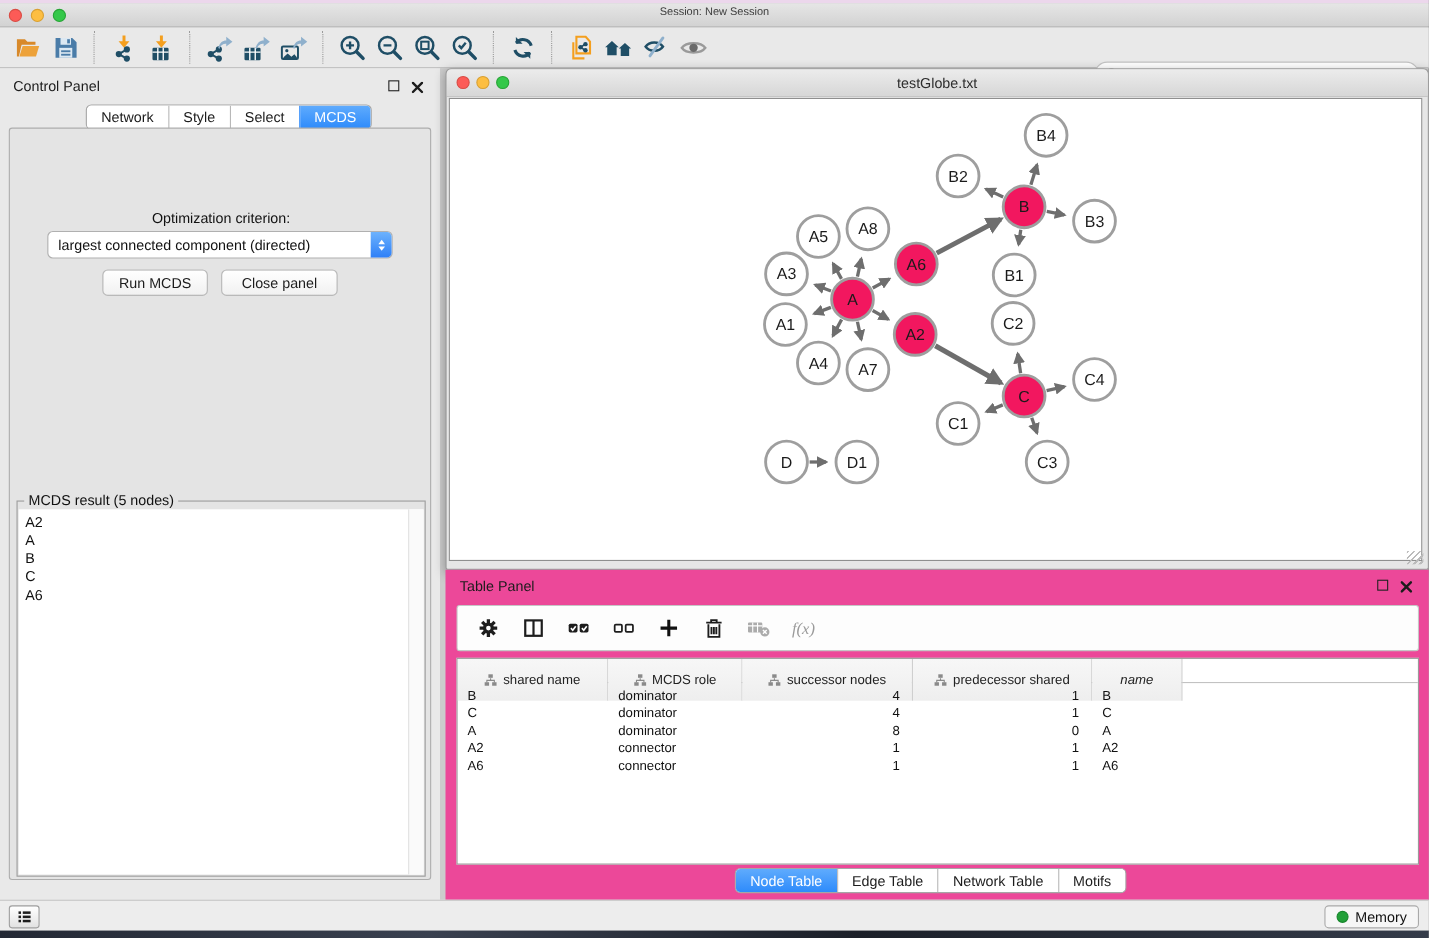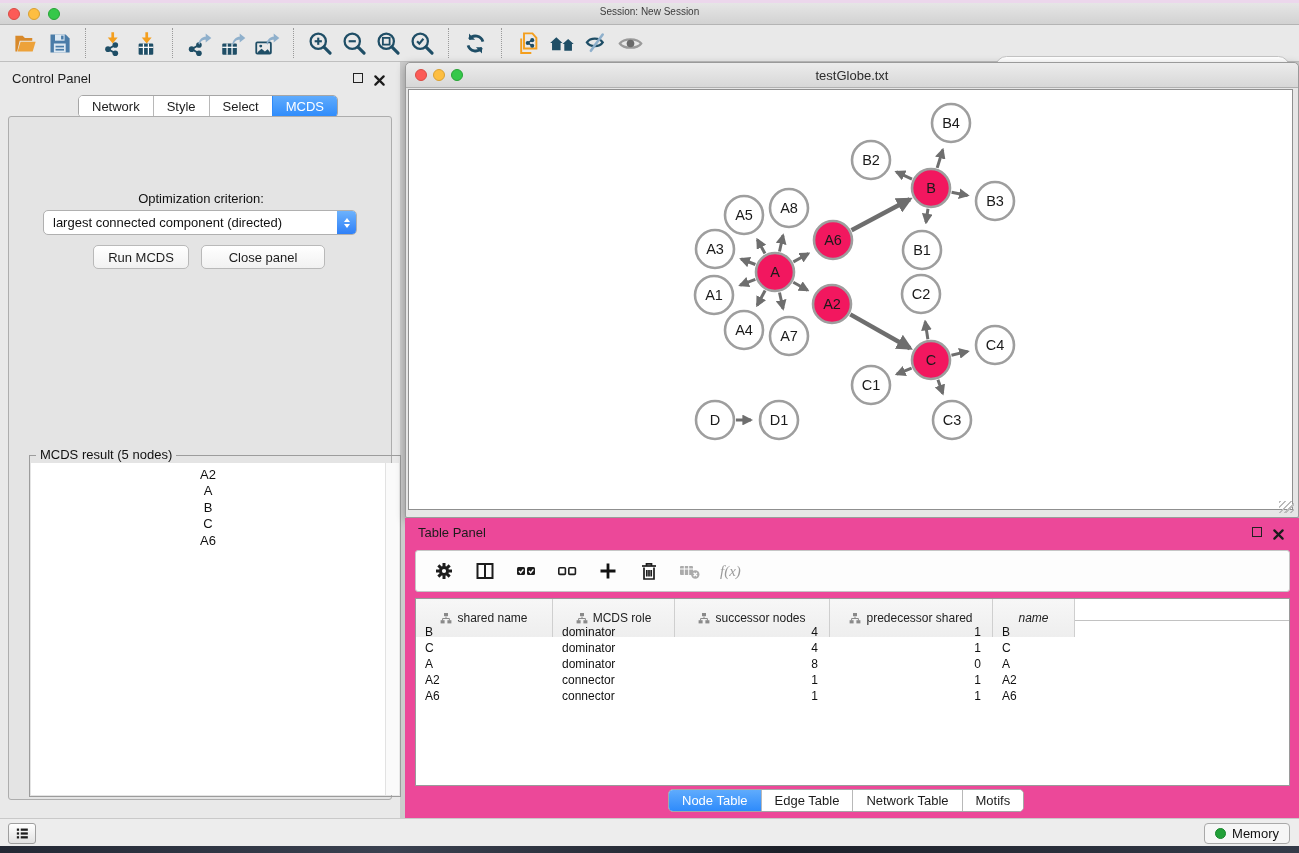--- a/index.html
+++ b/index.html
@@ -55,21 +55,21 @@
           background:linear-gradient(#6cb2fd,#2f80f7);display:flex;flex-direction:column;
           align-items:center;justify-content:center;gap:2px;}
   .stepper .tri{width:0;height:0;border-left:3.5px solid transparent;border-right:3.5px solid transparent;}
   .tri.up{border-bottom:4.5px solid #fff;}
   .tri.down{border-top:4.5px solid #fff;}
   .btn{position:absolute;height:24px;background:linear-gradient(#ffffff,#f1f1f1);
        border:1px solid #b9b9b9;border-radius:5px;font-size:13px;color:#1c1c1c;
        display:flex;align-items:center;justify-content:center;
        font-family:"Liberation Sans",sans-serif;}
   .btn-run{left:92px;top:128px;width:96px;}
-  .btn-closep{left:200px;top:128px;width:124px;}
+  .btn-closep{left:200px;top:128px;width:106px;}
   .fieldset{position:absolute;left:14px;top:394px;width:372px;height:342px;border:1px solid #9c9c9c;}
   .legend{position:absolute;left:6px;top:-9px;background:#e4e4e4;padding:0 4px;font-size:13px;}
   .mcds-list{position:absolute;left:1px;top:7px;right:1px;bottom:1px;background:#fff;display:flex;}
   .mcds-items{flex:1;padding:4px 6px;font-size:13px;line-height:16.4px;}
   .mcds-scroll{width:14px;background:#fafafa;border-left:1px solid #e2e2e2;}
   
   .net-window{position:absolute;left:405px;top:62px;width:894px;height:456px;background:#e6e6e6;
               border:1px solid #9a9a9a;border-radius:5px 5px 2px 2px;box-shadow:0 3px 10px rgba(0,0,0,.3);}
   .net-titlebar{position:absolute;left:0;top:0;width:100%;height:25px;border-radius:5px 5px 0 0;
                 background:linear-gradient(#ececec,#d7d7d7);border-bottom:1px solid #b0b0b0;}
@@ -317,21 +317,21 @@
       <div class="opt-label" style="left:0;width:384px;">Optimization criterion:</div>
       <div class="select" style="left:34px;top:93px;">
         <span class="sel-text">largest connected component (directed)</span>
         <span class="stepper">
           <span class="tri up"></span>
             <span class="tri down"></span>
         </span>
       </div>
       <button class="btn btn-run" style="left:84px;">Run MCDS</button>
       <button class="btn btn-closep" style="left:192px;">Close panel</button>
-      <div class="fieldset" style="left:20px;top:338px;text-align:center;">
+      <div class="fieldset" style="left:6px;top:338px;">
         <span class="legend">MCDS result (5 nodes)</span>
         <div class="mcds-list">
           <div class="mcds-items" id="mcds-items">
               <div>A2</div>
               <div>A</div>
               <div>B</div>
               <div>C</div>
               <div>A6</div>
             </div>
           <div class="mcds-scroll"></div>

